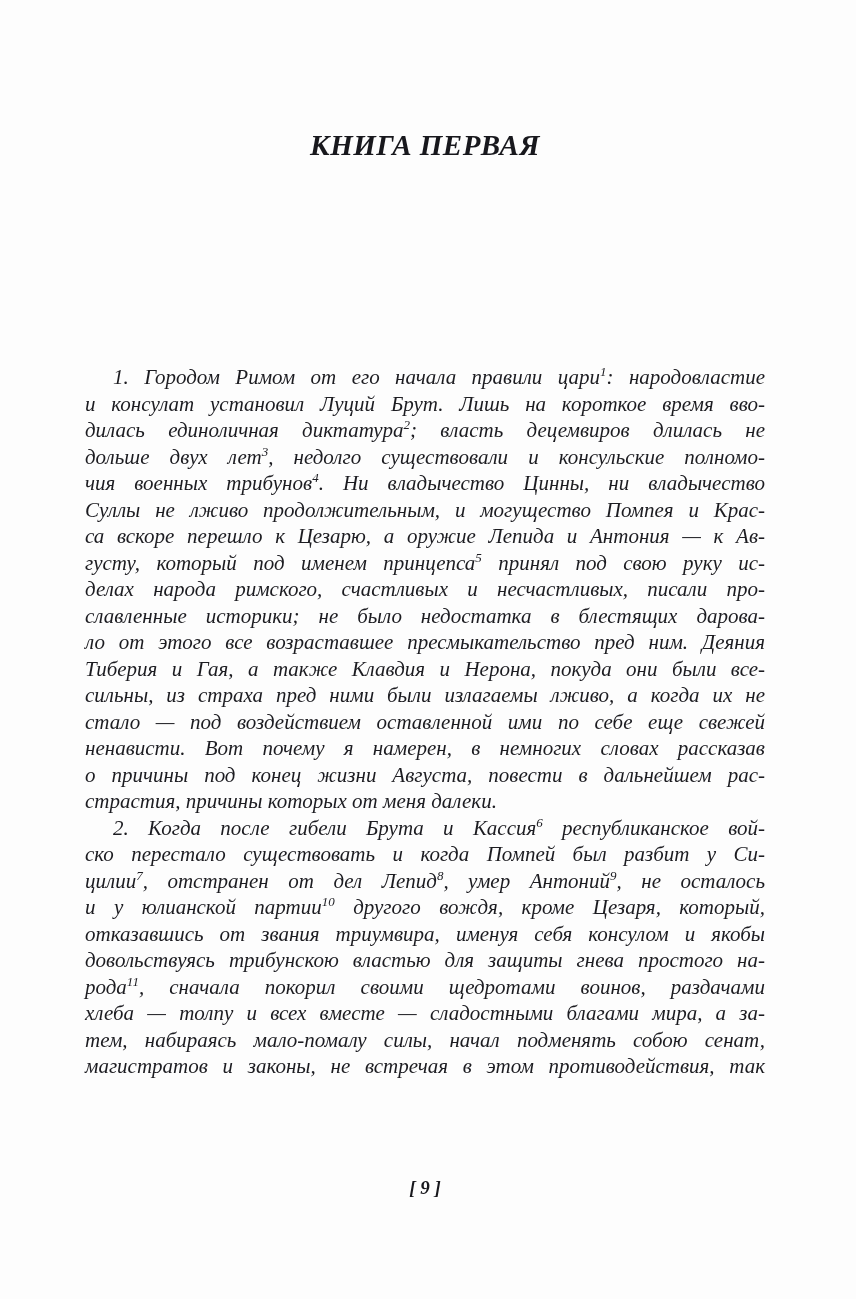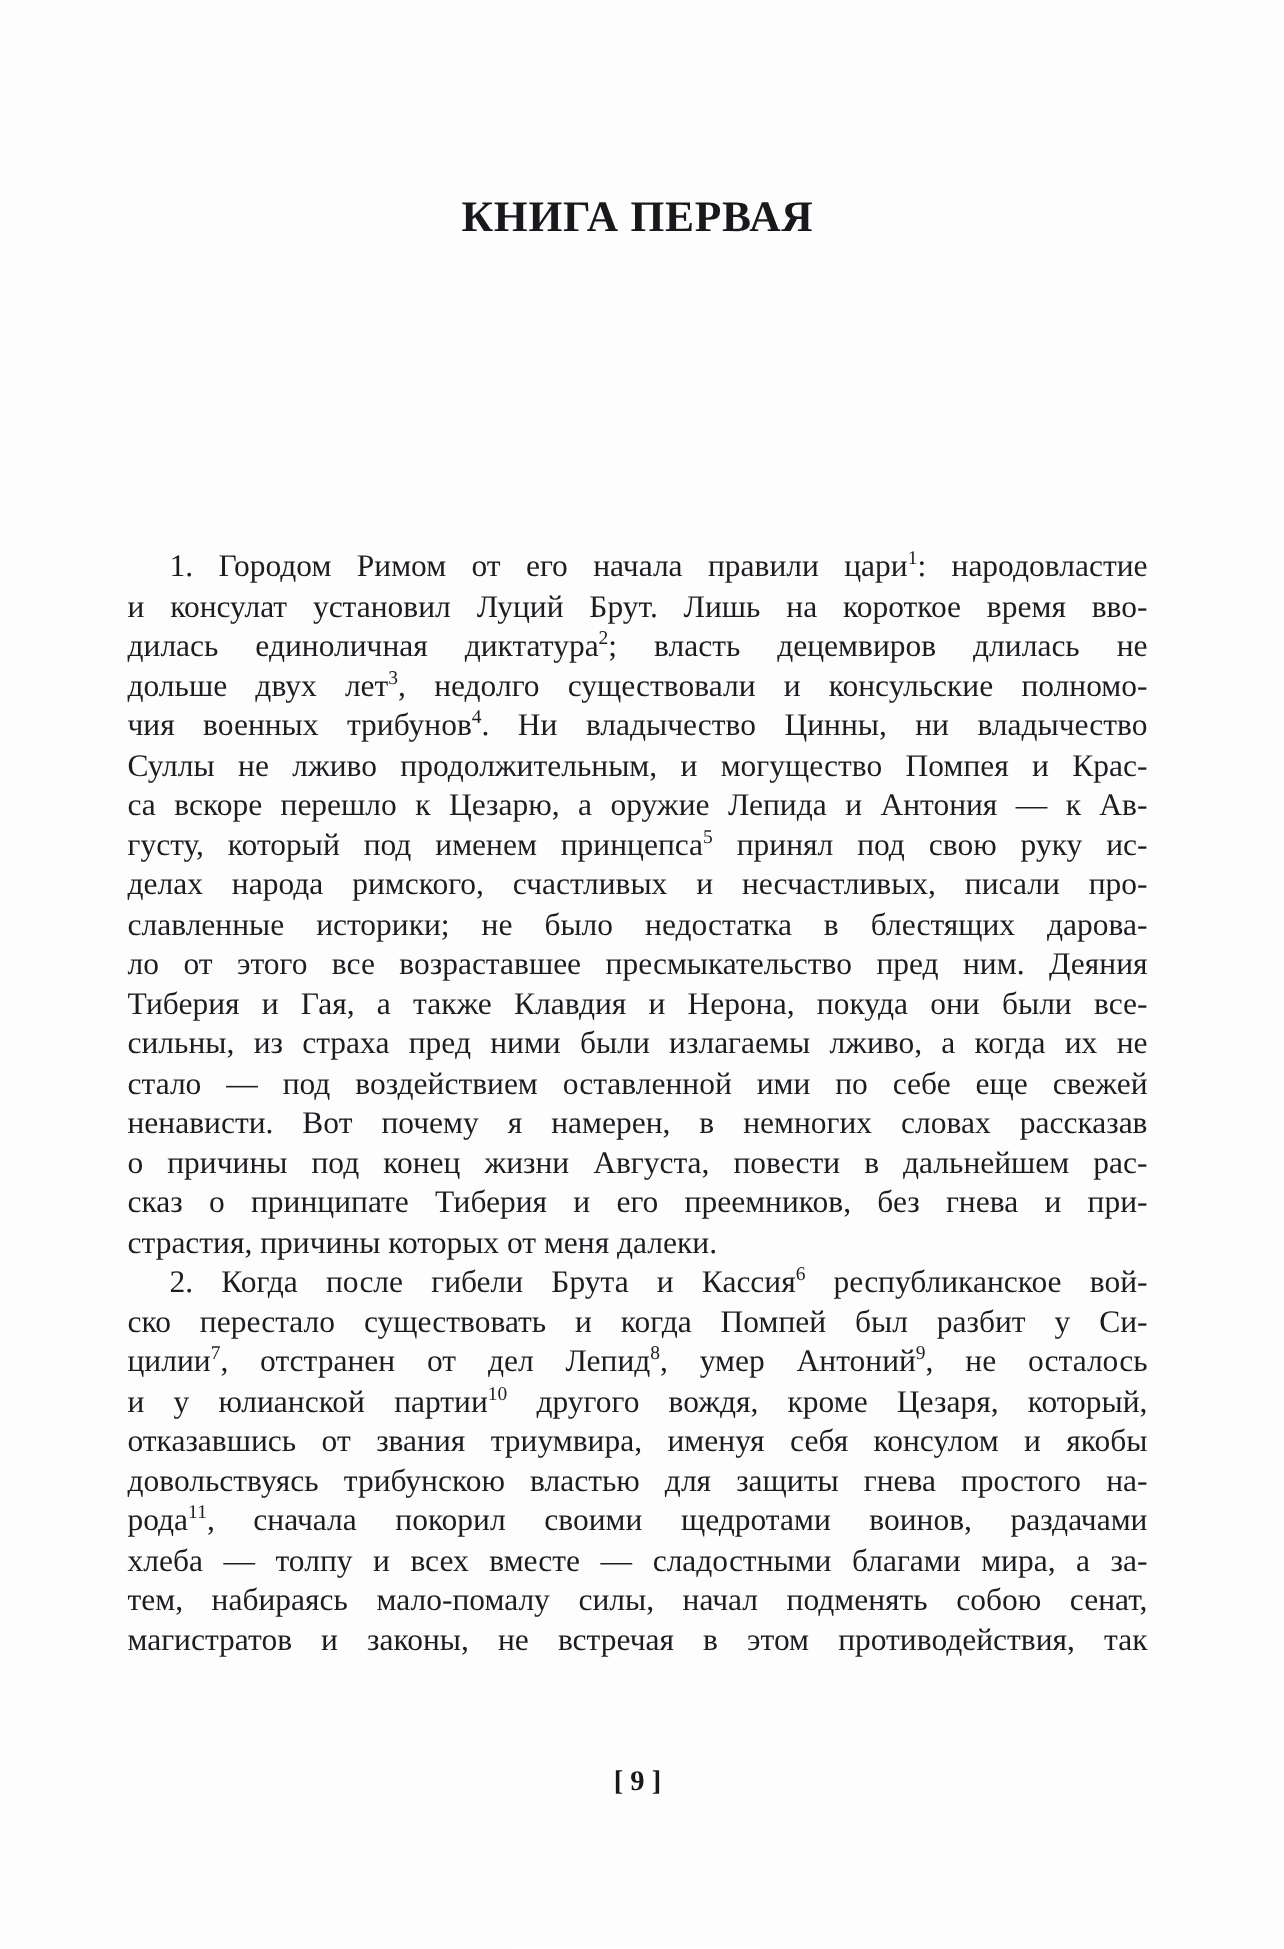--- a/index.html
+++ b/index.html
@@ -8,20 +8,21 @@
     background: #ffffff;
   }
   .page {
     position: relative;
     width: 856px;
     height: 1299px;
     background: #fdfdfd;
     color: #1c1c21;
     font-family: "Liberation Serif", "DejaVu Serif", serif;
     overflow: hidden;
+    font-style: italic;
   }
   .title {
     position: absolute;
     top: 128px;
     left: 85px;
     width: 680px;
     margin: 0;
     text-align: center;
     font-size: 29px;
     line-height: 34px;
@@ -81,21 +82,20 @@
         <div class="line">са вскоре перешло к Цезарю, а оружие Лепида и Антония — к Ав-</div>
         <div class="line">густу, который под именем принцепса<sup>5</sup> принял под свою руку ис-</div>
         <div class="line">делах народа римского, счастливых и несчастливых, писали про-</div>
         <div class="line">славленные историки; не было недостатка в блестящих дарова-</div>
         <div class="line">ло от этого все возраставшее пресмыкательство пред ним. Деяния</div>
         <div class="line">Тиберия и Гая, а также Клавдия и Нерона, покуда они были все-</div>
         <div class="line">сильны, из страха пред ними были излагаемы лживо, а когда их не</div>
         <div class="line">стало — под воздействием оставленной ими по себе еще свежей</div>
         <div class="line">ненависти. Вот почему я намерен, в немногих словах рассказав</div>
         <div class="line">о причины под конец жизни Августа, повести в дальнейшем рас-</div>
-        <div class="line">сказ о принципате Тиберия и его преемников, без гнева и при-</div>
         <div class="line last">страстия, причины которых от меня далеки.</div>
       </div>
       <div class="paragraph">
         <div class="line indent">2. Когда после гибели Брута и Кассия<sup>6</sup> республиканское вой-</div>
         <div class="line">ско перестало существовать и когда Помпей был разбит у Си-</div>
         <div class="line">цилии<sup>7</sup>, отстранен от дел Лепид<sup>8</sup>, умер Антоний<sup>9</sup>, не осталось</div>
         <div class="line">и у юлианской партии<sup>10</sup> другого вождя, кроме Цезаря, который,</div>
         <div class="line">отказавшись от звания триумвира, именуя себя консулом и якобы</div>
         <div class="line">довольствуясь трибунскою властью для защиты гнева простого на-</div>
         <div class="line">рода<sup>11</sup>, сначала покорил своими щедротами воинов, раздачами</div>

